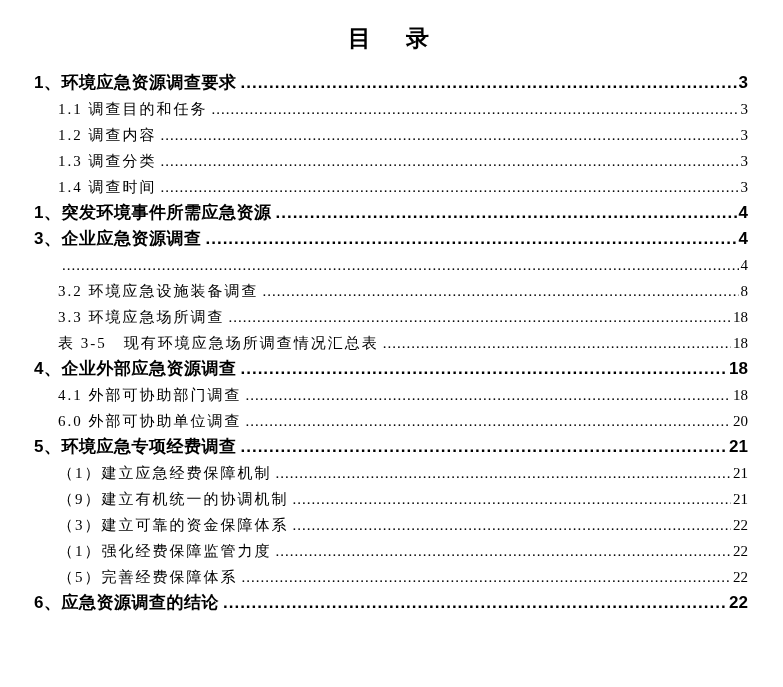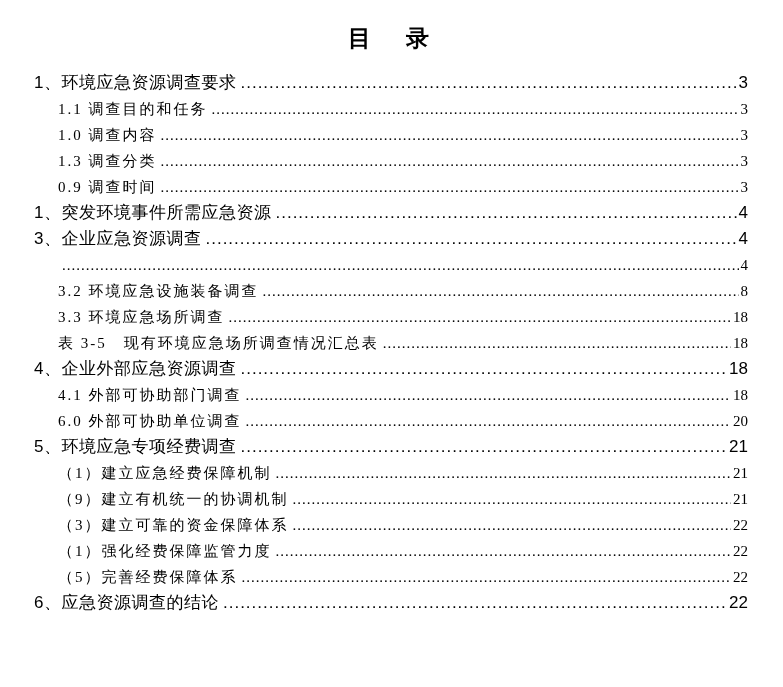--- a/index.html
+++ b/index.html
@@ -26,21 +26,21 @@
     margin: 18px 35px 0 34px;
   }
   .toc-row {
     display: flex;
     align-items: baseline;
     height: 26px;
     line-height: 26px;
     cursor: pointer;
   }
   .toc-row.lvl1 {
-    font-weight: 400;
+    font-weight: 700;
     font-size: 17px;
     font-family: "Liberation Sans", "DejaVu Sans", sans-serif;
   }
   .toc-row.lvl2 {
     font-size: 15px;
     margin-left: 24px;
     font-family: Liberation Serif, serif;
   }
   .toc-label { white-space: nowrap; }
   .lvl1 .toc-label { letter-spacing: 0.5px; }
@@ -66,33 +66,33 @@
     <span class="toc-page">3</span>
   </div>
 
   <div class="toc-row lvl2">
     <span class="toc-label">1.1 调查目的和任务</span>
     <span class="toc-leader">................................................................................................................................................................................................................................................</span>
     <span class="toc-page">3</span>
   </div>
 
   <div class="toc-row lvl2">
-    <span class="toc-label">1.0 调查内容</span>
+    <span class="toc-label">1.2 调查内容</span>
     <span class="toc-leader">................................................................................................................................................................................................................................................</span>
     <span class="toc-page">3</span>
   </div>
 
   <div class="toc-row lvl2">
     <span class="toc-label">1.3 调查分类</span>
     <span class="toc-leader">................................................................................................................................................................................................................................................</span>
     <span class="toc-page">3</span>
   </div>
 
   <div class="toc-row lvl2">
-    <span class="toc-label">0.9 调查时间</span>
+    <span class="toc-label">1.4 调查时间</span>
     <span class="toc-leader">................................................................................................................................................................................................................................................</span>
     <span class="toc-page">3</span>
   </div>
 
   <div class="toc-row lvl1">
     <span class="toc-label">1、突发环境事件所需应急资源</span>
     <span class="toc-leader">................................................................................................................................................................................................................................................</span>
     <span class="toc-page">4</span>
   </div>
 

